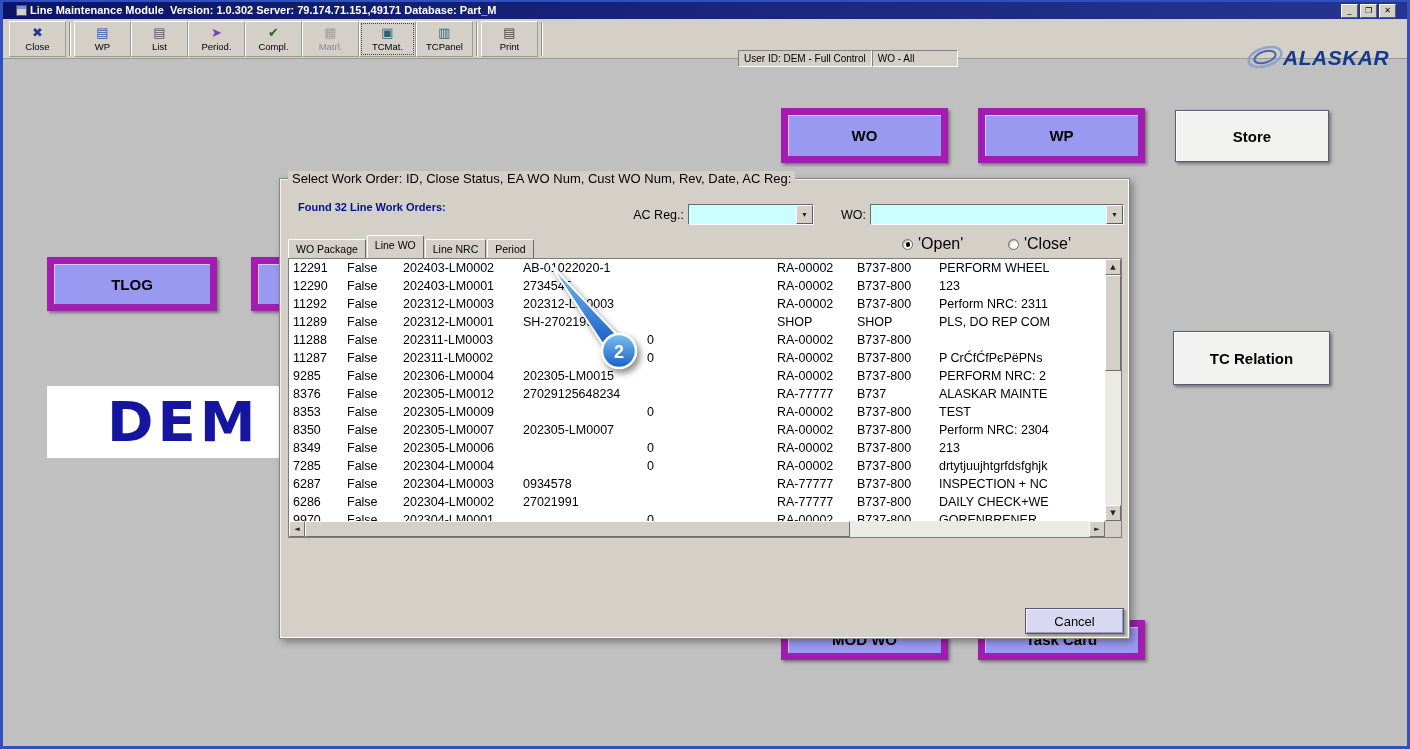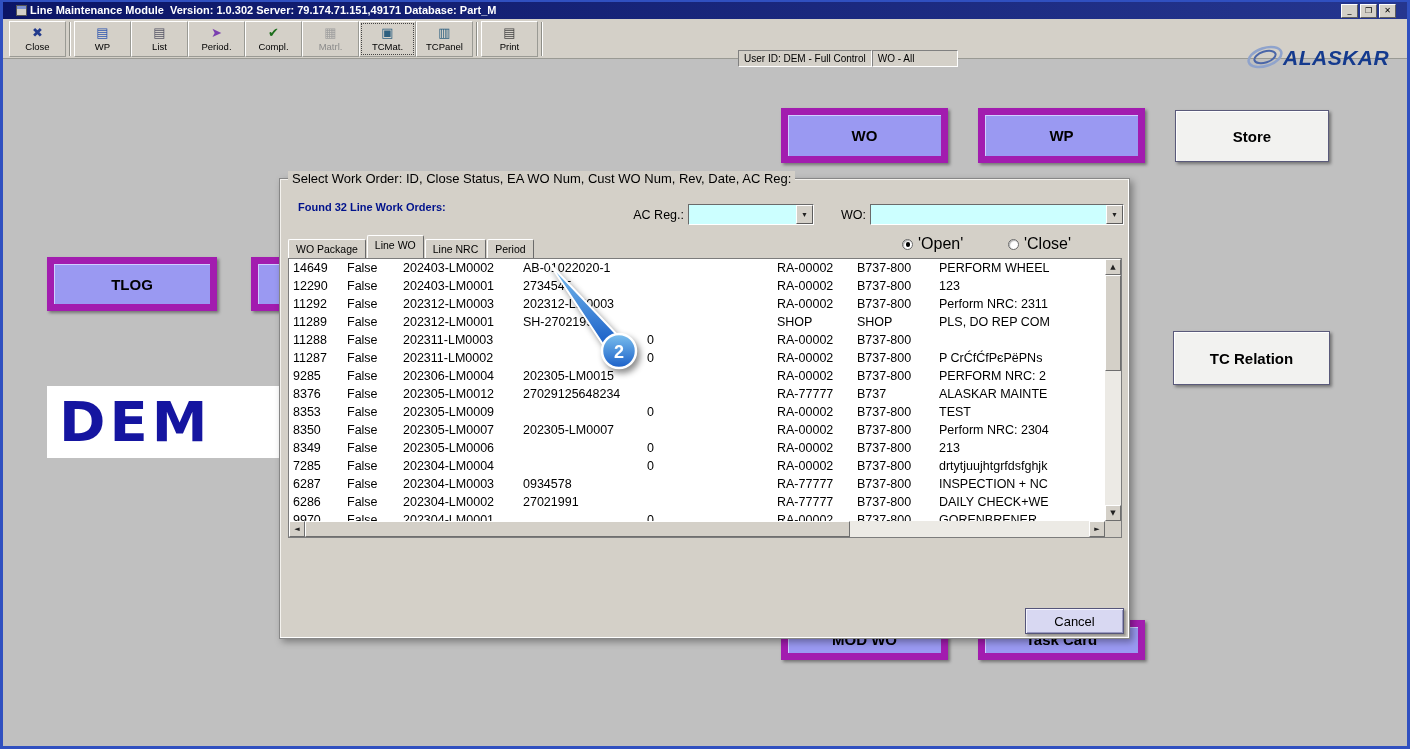--- a/index.html
+++ b/index.html
@@ -49,21 +49,21 @@
   .b-tcmat     { left:1170px; top:181px; width:157px; height:54px; }
   .b-tcpan     { left:1170px; top:255px; width:157px; height:54px; }
   .b-tcrel     { left:1170px; top:329px; width:157px; height:54px; }
   .b-tlog      { left:44px;   top:255px; width:170px; height:54px; }
   .b-hidden    { left:248px;  top:255px; width:110px; height:54px; z-index:1; }
   .b-modwo     { left:778px;  top:618px; width:167px; height:40px; z-index:1; align-items:flex-end; padding-bottom:5px; }
   .b-taskcard  { left:975px;  top:618px; width:167px; height:40px; z-index:1; align-items:flex-end; padding-bottom:5px; }
   .dembox { position:absolute; left:44px; top:384px; width:239px; height:72px; background:#fff;
             display:flex; align-items:center; padding-left:12px; z-index:1; }
   .demtext { font-family:"DejaVu Sans", sans-serif; font-weight:800; font-size:56px;
-             color:#1515a0; letter-spacing:4px; line-height:60px; }
+             color:#1515a0; letter-spacing:4px; line-height:60px;margin-left:48px; }
 
   
   .dialog { position:absolute; left:276px; top:176px; width:851px; height:461px; background:#d4d0c8;
             border:1px solid #878787; box-shadow:inset -1px -1px 0 #ffffff, inset 1px 1px 0 #f4f2ee,
             3px 3px 7px rgba(0,0,0,.35); z-index:5; }
   .legend { position:absolute; left:8px; top:-8px; background:#d4d0c8; padding:0 4px;
             font-size:13px; color:#000; white-space:pre; }
   .found { position:absolute; left:18px; top:22px; font-size:11px; font-weight:bold; color:#00128c; }
   .flabel { position:absolute; font-size:12.5px; color:#000; text-align:right; }
   .l-acreg { left:320px; top:29px; width:84px; }
@@ -224,21 +224,21 @@
     <div class="tabstrip">
         <div class="tab">WO Package</div>
         <div class="tab active">Line WO</div>
         <div class="tab">Line NRC</div>
         <div class="tab">Period</div>
       </div>
 
     <div class="list">
       <div class="rows">
           <div class="lrow">
-            <span class="c0">14649</span>
+            <span class="c0">12291</span>
             <span class="c1">False</span>
             <span class="c2">202403-LM0002</span>
             <span class="c3">AB-01022020-1</span>
             <span class="c4"></span>
             <span class="c5">RA-00002</span>
             <span class="c6">B737-800</span>
             <span class="c7">PERFORM WHEEL</span>
           </div>
           <div class="lrow">
             <span class="c0">12290</span>

